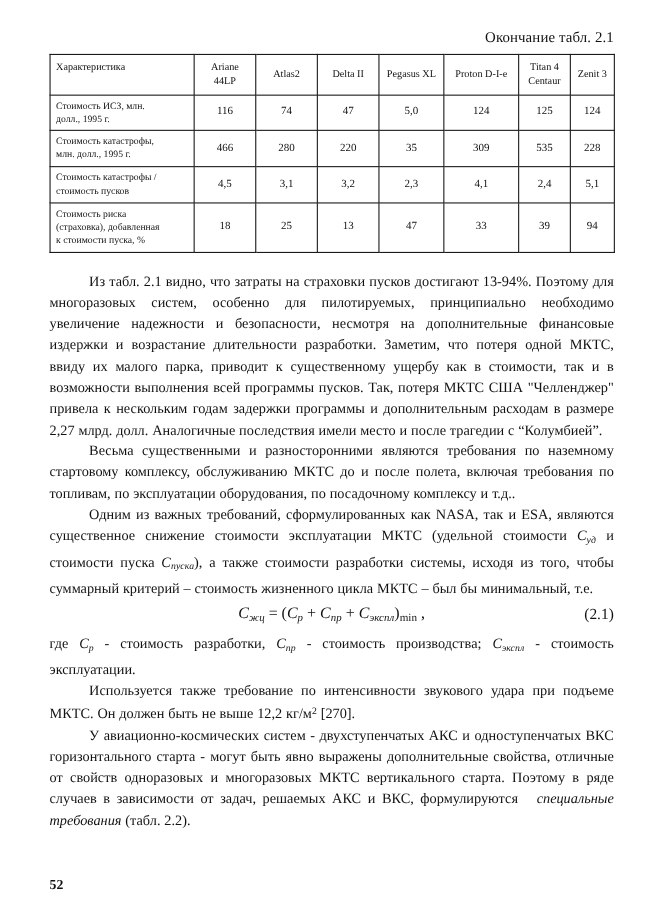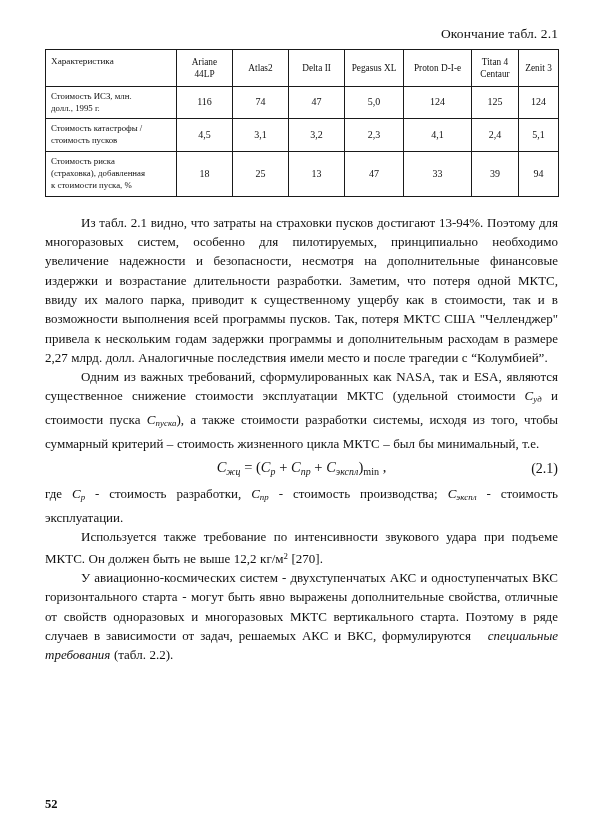--- a/index.html
+++ b/index.html
@@ -201,20 +201,33 @@
           <td class="num">116</td>
           <td class="num">74</td>
           <td class="num">47</td>
           <td class="num">5,0</td>
           <td class="num">124</td>
           <td class="num">125</td>
           <td class="num">124</td>
         </tr>
         <tr>
           <td class="rowhead">
+            <span class="hdr-2line">Стоимость катастрофы,</span>
+            <span class="hdr-2line">млн. долл., 1995 г.</span>
+          </td>
+          <td class="num">466</td>
+          <td class="num">280</td>
+          <td class="num">220</td>
+          <td class="num">35</td>
+          <td class="num">309</td>
+          <td class="num">535</td>
+          <td class="num">228</td>
+        </tr>
+        <tr>
+          <td class="rowhead">
             <span class="hdr-2line">Стоимость катастрофы /</span>
             <span class="hdr-2line">стоимость пусков</span>
           </td>
           <td class="num">4,5</td>
           <td class="num">3,1</td>
           <td class="num">3,2</td>
           <td class="num">2,3</td>
           <td class="num">4,1</td>
           <td class="num">2,4</td>
           <td class="num">5,1</td>
@@ -231,20 +244,21 @@
           <td class="num">47</td>
           <td class="num">33</td>
           <td class="num">39</td>
           <td class="num">94</td>
         </tr>
       </tbody>
     </table>
 
     <p class="body first">Из табл. 2.1 видно, что затраты на страховки пусков достигают 13-94%. Поэтому для многоразовых систем, особенно для пилотируемых, принципиально необходимо увеличение надежности и безопасности, несмотря на дополнительные финансовые издержки и возрастание длительности разработки. Заметим, что потеря одной МКТС, ввиду их малого парка, приводит к существенному ущербу как в стоимости, так и в возможности выполнения всей программы пусков. Так, потеря МКТС США "Челленджер" привела к нескольким годам задержки программы и дополнительным расходам в размере 2,27 млрд. долл. Аналогичные последствия имели место и после трагедии с “Колумбией”.</p>
 
+    <p class="body tight">Весьма существенными и разносторонними являются требования по наземному стартовому комплексу, обслуживанию МКТС до и после полета, включая требования по топливам, по эксплуатации оборудования, по посадочному комплексу и т.д..</p>
 
     <p class="body tight"><span>Одним из важных требований, сформулированных как NASA, так и ESA, являются существенное снижение стоимости эксплуатации МКТС (удельной стоимости </span><i class="var"><span>C</span><sub class="vs">уд</sub></i><span> и стоимости пуска </span><i class="var"><span>C</span><sub class="vs">пуска</sub></i><span>), а также стоимости разработки системы, исходя из того, чтобы суммарный критерий – стоимость жизненного цикла МКТС – был бы минимальный, т.е.</span></p>
 
     <div class="eq-wrap">
       <div class="equation"><i class="var"><span>C</span><sub class="vs">жц</sub></i><span> = (</span><i class="var"><span>C</span><sub class="vs">р</sub></i><span> + </span><i class="var"><span>C</span><sub class="vs">пр</sub></i><span> + </span><i class="var"><span>C</span><sub class="vs">экспл</sub></i><span>)</span><sub class="plain">min</sub><span> ,</span></div>
       <div class="eq-num">(2.1)</div>
     </div>
 
     <p class="body noindent"><span>где </span><i class="var"><span>C</span><sub class="vs">р</sub></i><span> - стоимость разработки, </span><i class="var"><span>C</span><sub class="vs">пр</sub></i><span> - стоимость производства; </span><i class="var"><span>C</span><sub class="vs">экспл</sub></i><span> - стоимость эксплуатации.</span></p>
 

